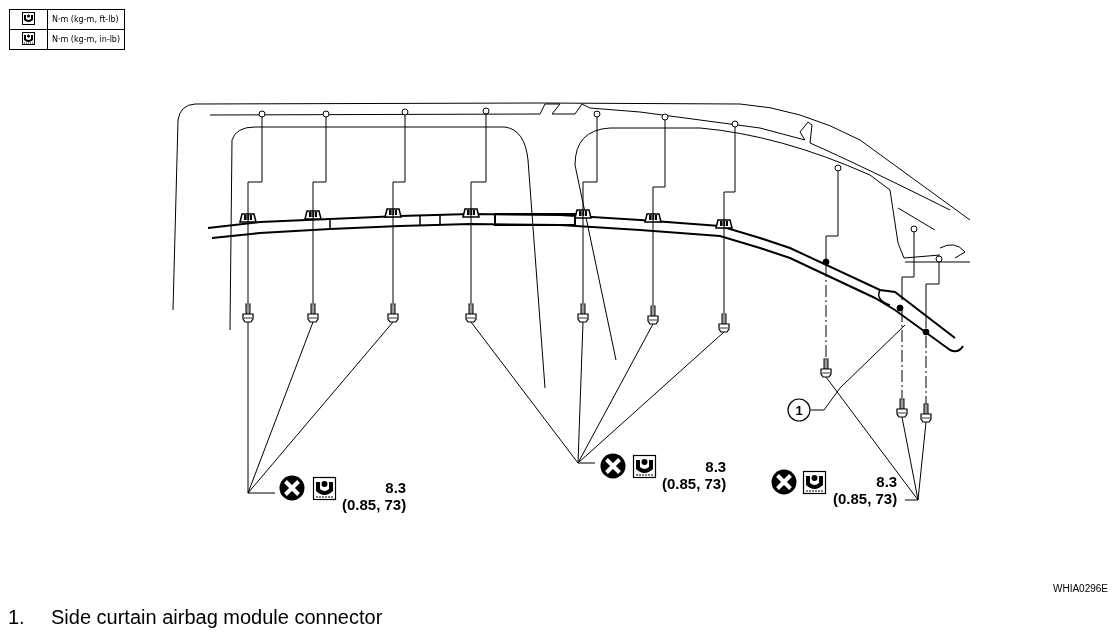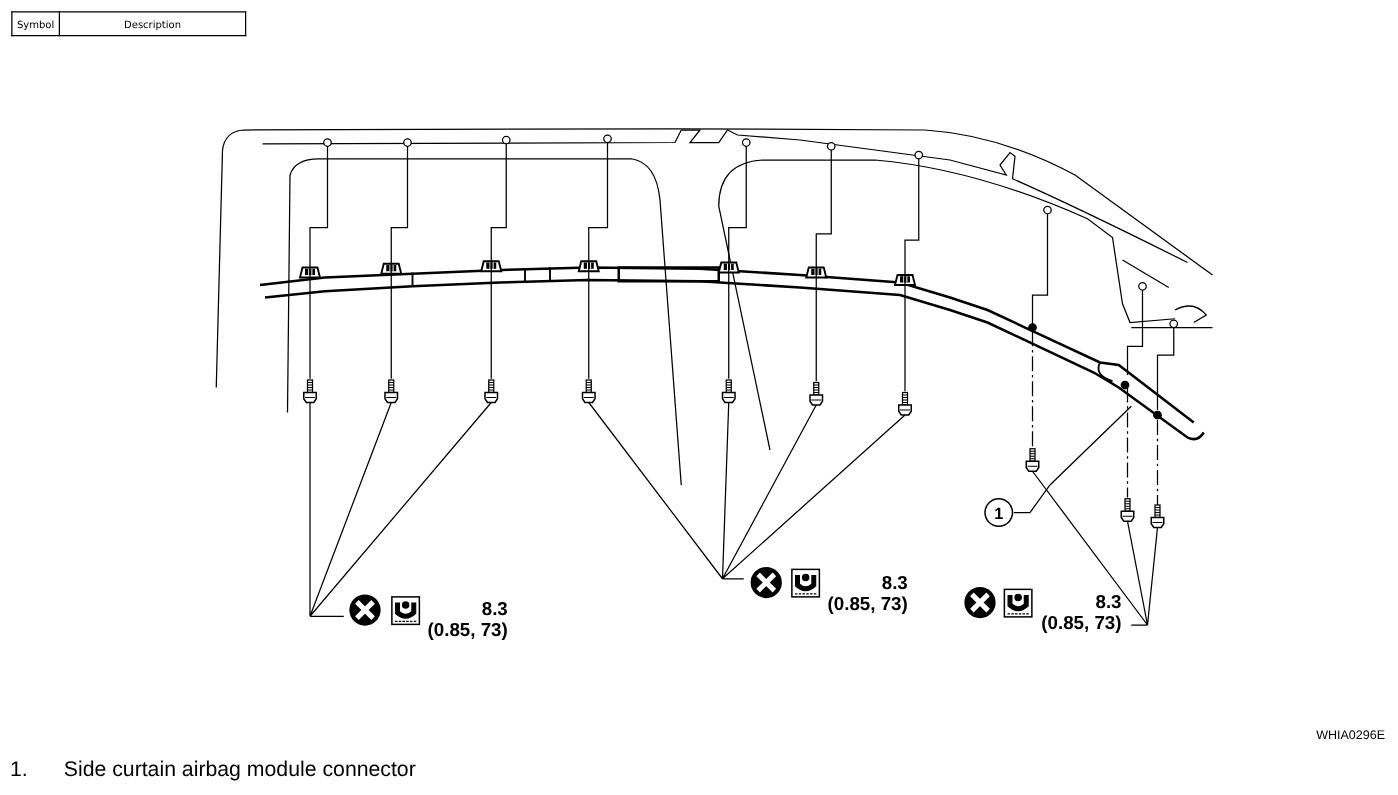--- a/index.html
+++ b/index.html
@@ -6,31 +6,48 @@
   body { width: 1118px; height: 636px; position: relative; overflow: hidden; font-family: "Liberation Sans", sans-serif; color: #000; }
   .legend { position: absolute; left: 9px; top: 9px; border-collapse: collapse; font-family: "DejaVu Sans", sans-serif; font-size: 8px; }
   .legend td, .legend th { border: 1px solid #000; padding: 0 4px; height: 19px; font-weight: normal; }
   .legend th { height: 18px; text-align: center; }
   .legend th.sym, .legend td.sym { width: 37px; text-align: center; padding: 0; }
   .legend th.desc { width: 140px; }
   .legend td.desc { text-align: left; }
   svg.diagram { position: absolute; left: 0; top: 0; }
   .callout { position: absolute; font-family: "Liberation Sans", sans-serif; font-weight: bold; font-size: 15px; line-height: 17px; text-align: right; }
   .fig-id { position: absolute; right: 10px; top: 583px; font-size: 10px; font-family: "Liberation Sans", sans-serif; }
-  .footnote { position: absolute; left: 8px; top: 606px; font-size: 17px; font-family: "Liberation Sans", sans-serif; }
+  .footnote { position: absolute; left: 8px; top: 606px; font-size: 20px; font-family: "Liberation Sans", sans-serif; }
   .footnote .num { display: inline-block; width: 43px; }
 </style>
 </head>
 <body>
 
 <table class="legend">
   <tbody>
-      <tr>
-    <th class="sym">Symbol</th>
-    <th class="desc">Description</th>
+  <tr>
+    <td class="sym">
+      <svg width="13" height="13" viewBox="0 0 13 13">
+        <rect x="0.5" y="0.5" width="12" height="12" fill="#fff" stroke="#000"></rect>
+        <path d="M2 3 L2 8 Q6.5 12 11 8 L11 3 L9 3 L9 7 Q6.5 9 4 7 L4 3 Z" fill="#000"></path>
+        <circle cx="6.5" cy="4" r="1.6" fill="#000"></circle>
+      </svg>
+    </td>
+    <td class="desc">N·m (kg-m, ft-lb)</td>
+  </tr>
+  <tr>
+    <td class="sym">
+      <svg width="13" height="13" viewBox="0 0 13 13">
+        <rect x="0.5" y="0.5" width="12" height="12" fill="#fff" stroke="#000"></rect>
+        <path d="M2 3 L2 8 Q6.5 12 11 8 L11 3 L9 3 L9 7 Q6.5 9 4 7 L4 3 Z" fill="#000"></path>
+        <circle cx="6.5" cy="4" r="1.6" fill="#000"></circle>
+        <line x1="2" y1="11" x2="11" y2="11" stroke="#000" stroke-dasharray="1,1"></line>
+      </svg>
+    </td>
+    <td class="desc">N·m (kg-m, in-lb)</td>
   </tr>
 </tbody>
   </table>
 
 <svg class="diagram" width="1118" height="636" viewBox="0 0 1118 636">
   <defs>
     <g id="bolt">
       <rect x="-2" y="-14" width="4" height="10" fill="#fff" stroke="#000" stroke-width="1"></rect>
       <line x1="-2" y1="-12" x2="2" y2="-12" stroke="#000" stroke-width="0.8"></line>
       <line x1="-2" y1="-10" x2="2" y2="-10" stroke="#000" stroke-width="0.8"></line>

